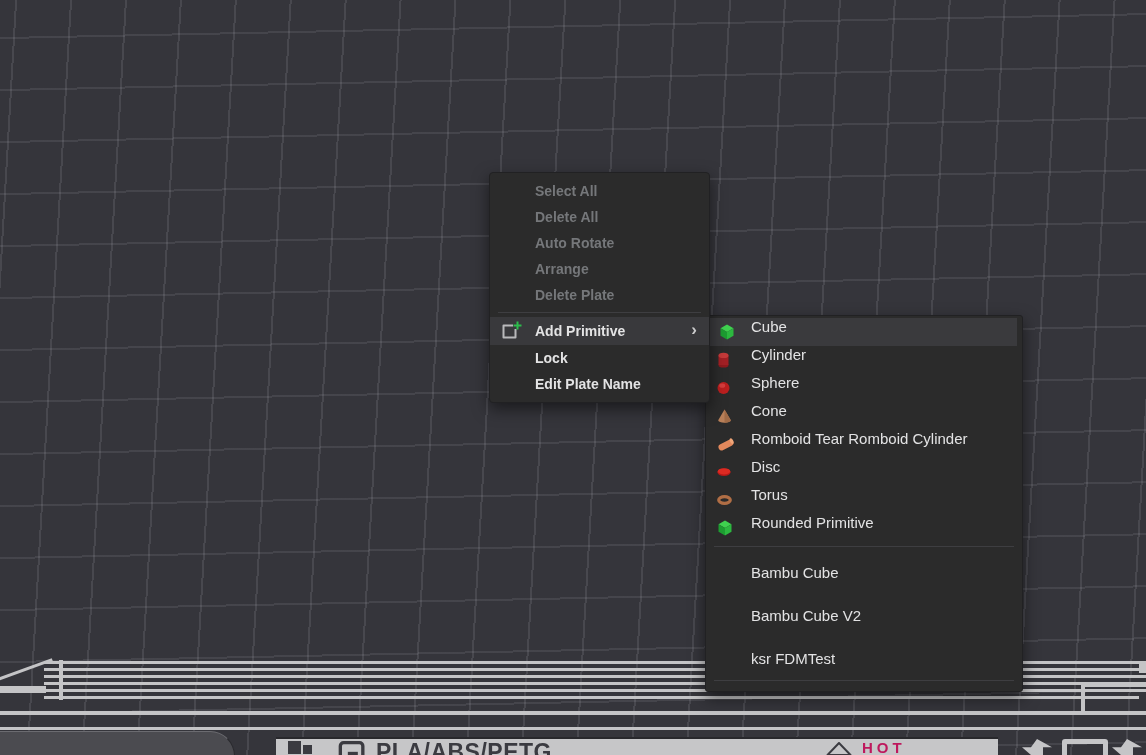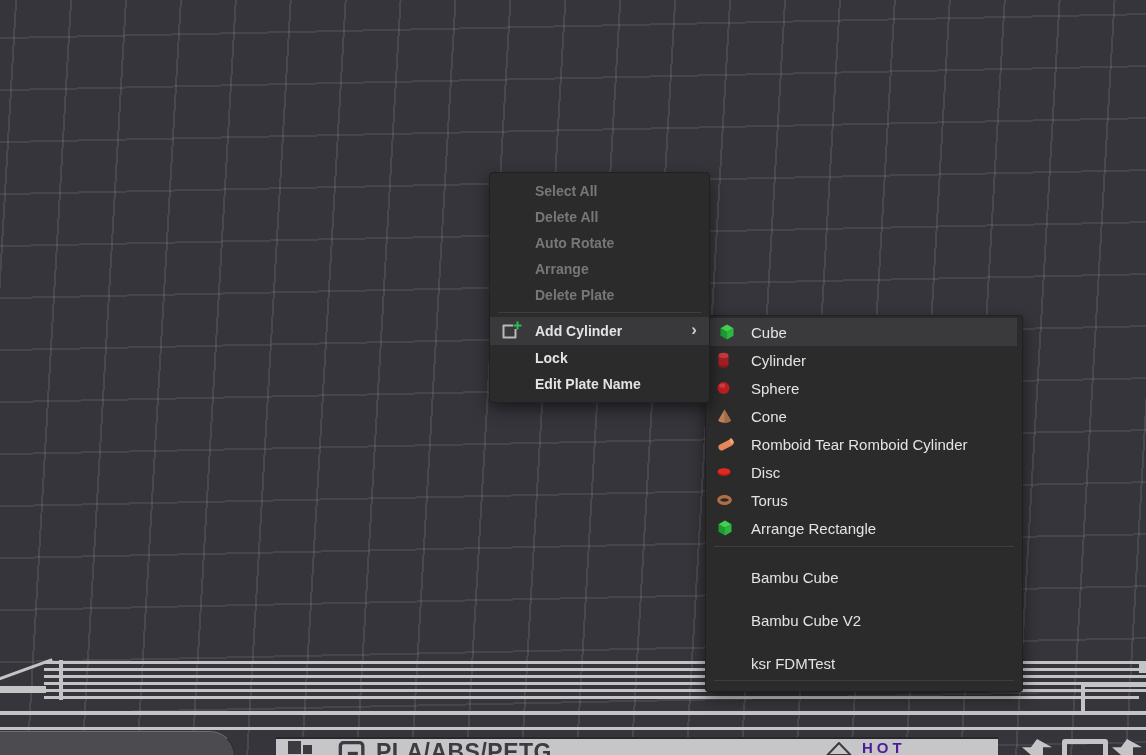--- a/index.html
+++ b/index.html
@@ -28,21 +28,21 @@
     position:absolute;left:276px;top:737px;width:722px;height:18px;
     background:#c6c6c8;border-top:2px solid #28282c;overflow:hidden;
   }
   .strip-text{
     position:absolute;left:100px;top:0px;
     font-size:23px;font-weight:bold;color:#3b3b41;letter-spacing:0.5px;
     font-family:"Liberation Sans", sans-serif;
   }
   .hot-text{
     position:absolute;left:586px;top:0px;
-    font-size:15px;font-weight:bold;color:#4c1d95;letter-spacing:4px;
+    font-size:15px;font-weight:bold;color:#be185d;letter-spacing:4px;
   }
   .strip-icon{position:absolute;top:2px;}
   .arrow-up{
     position:absolute;top:739px;width:30px;height:16px;background:#c5c5c7;
     clip-path:polygon(50% 0%,100% 52%,70% 52%,70% 100%,30% 100%,0% 52%,30% 52%);
   }
   .plate-square{
     position:absolute;left:1062px;top:739px;width:36px;height:22px;
     border:5px solid #c5c5c7;border-radius:3px;
   }
@@ -57,21 +57,21 @@
     background:#2b2b2b;border:1px solid #212123;border-radius:3px;
     box-shadow:0 6px 16px rgba(0,0,0,.5);padding:2px 0 6px 0;z-index:9;
   }
   .mi{
     height:26px;display:flex;align-items:center;position:relative;
     padding:0 12px 0 45px;font-size:14px;color:#e3e3e4;cursor:default;white-space:nowrap;font-weight:bold;
   }
   .mi.disabled{color:#75777a;}
   .mi.hl{background:#39393c;height:28px;}
   .si{
-    height:28px;display:flex;align-items:center;position:relative;
+    height:28px;display:flex;align-items:flex-start;position:relative;
     padding:0 12px 0 45px;font-size:15px;color:#e3e3e4;cursor:default;white-space:nowrap;
   }
   .si.model{height:26px;margin-top:17px;}
   .si.hl{background:#3a3a3d;margin:0 5px 0 2px;padding-left:43px;}
   .sep{height:1px;background:#3e3e41;margin:4px 8px;}
   .item-icon{position:absolute;left:11px;top:50%;transform:translateY(-50%);display:flex;}
   .mi .item-icon{left:9px;}
   .chevron{position:absolute;right:12px;color:#cbcbcc;font-size:17px;line-height:1;top:4px;}
 </style>
 </head>
@@ -136,21 +136,21 @@
     <span>Delete Plate</span>
   </div>
   <div class="sep"></div>
   <div class="mi hl">
     <span class="item-icon">
       <svg width="24" height="22" viewBox="0 0 24 22">
         <path d="M14,5.5 H4.5 V17.5 H16.5 V9" fill="none" stroke="#b9b9bb" stroke-width="2" stroke-linejoin="round"></path>
         <path d="M18.5,1.5 V9.5 M14.5,5.5 H22.5" stroke="#2dbd4c" stroke-width="2"></path>
       </svg>
     </span>
-    <span>Add Cylinder</span>
+    <span>Add Primitive</span>
     <span class="chevron">›</span>
   </div>
   <div class="mi">
     <span>Lock</span>
   </div>
   <div class="mi">
     <span>Edit Plate Name</span>
   </div>
 </div>
 
@@ -220,21 +220,21 @@
     <span>Torus</span>
   </div>
   <div class="si">
     <span class="item-icon">
       <svg width="16" height="17" viewBox="0 0 16 17">
         <polygon points="8,1 14.5,4.7 8,8.4 1.5,4.7" fill="#3fd14f"></polygon>
         <polygon points="1.5,4.7 8,8.4 8,16 1.5,12.3" fill="#1d9c31"></polygon>
         <polygon points="14.5,4.7 8,8.4 8,16 14.5,12.3" fill="#2cb83f"></polygon>
       </svg>
     </span>
-    <span>Arrange Rectangle</span>
+    <span>Rounded Primitive</span>
   </div>
   <div class="sep"></div>
   <div class="si model">
     <span>Bambu Cube</span>
   </div>
   <div class="si model">
     <span>Bambu Cube V2</span>
   </div>
   <div class="si model">
     <span>ksr FDMTest</span>

